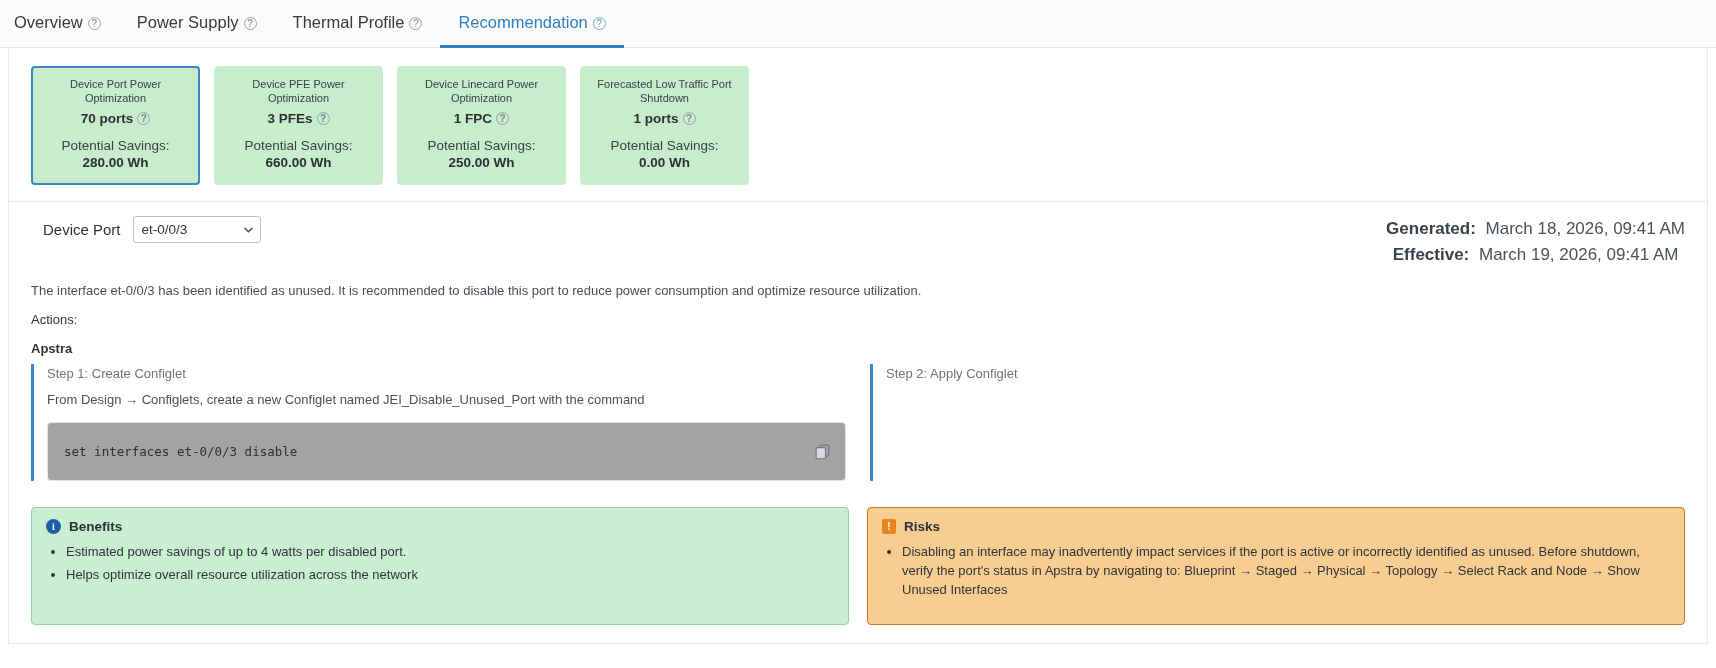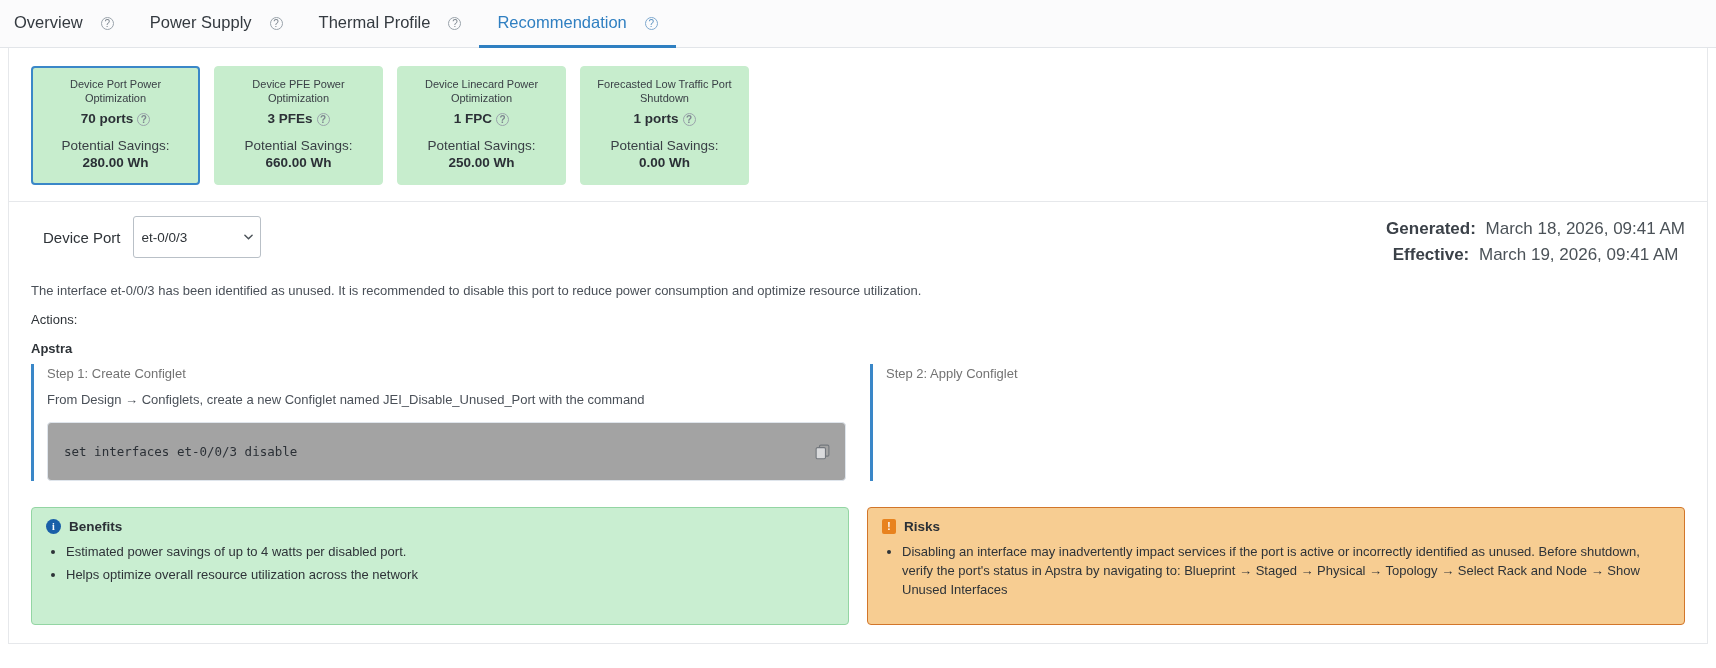--- a/index.html
+++ b/index.html
@@ -19,21 +19,21 @@
   
   .tabbar {
     height: 48px;
     background: #fbfbfc;
     border-bottom: 1px solid #e2e5e9;
     display: flex;
     align-items: stretch;
     padding: 0 0 0 0;
   }
   .tab {
-    display: flex; align-items: center; gap: 18px;
+    display: flex; align-items: center; gap: 5px;
     padding: 0 18px;
     font-size: 16.5px;
     color: #343a40;
     cursor: pointer;
     position: relative;
     border-bottom: 3px solid transparent;
     margin-bottom: -1px;
   }
   .tab:first-child { padding-left: 14px; }
   .tab.active {
@@ -80,39 +80,39 @@
     line-height: 1.25;
   }
   .card.selected {
     border: 2px solid #3a87c8;
     padding: 10px 7px 11px 7px;
   }
   .card-title { font-size: 11px; color: #3a4046; }
   .card-metric {
     font-size: 13.5px; font-weight: bold; color: #2b3036;
     margin-top: 5px;
-    display: flex; align-items: center; justify-content: center; gap: 4px;
+    display: flex; align-items: flex-start; justify-content: center; gap: 4px;
   }
   .card-savings-label {
     font-size: 13.5px; color: #3a4046; margin-top: 11px;
   }
   .card-savings-value {
     font-size: 13.5px; font-weight: bold; color: #2b3036;
   }
 
   
   .port-row {
     display: flex; align-items: flex-start; justify-content: space-between;
     padding: 14px 22px 4px 22px;
   }
   .port-left { display: flex; align-items: center; gap: 12px; }
   .port-label { font-size: 15px; color: #2e3338; margin-left: 12px; }
   .port-select {
     appearance: none;
-    width: 128px; height: 42px;
+    width: 128px; height: 27px;
     border: 1px solid #b9c0c7;
     border-radius: 3px;
     background: #fff;
     font-family: "Liberation Sans", sans-serif;
     font-size: 13.5px;
     color: #2e3338;
     padding: 0 22px 0 8px;
   }
   .select-wrap { position: relative; display: inline-block; }
   .select-wrap .chev {

